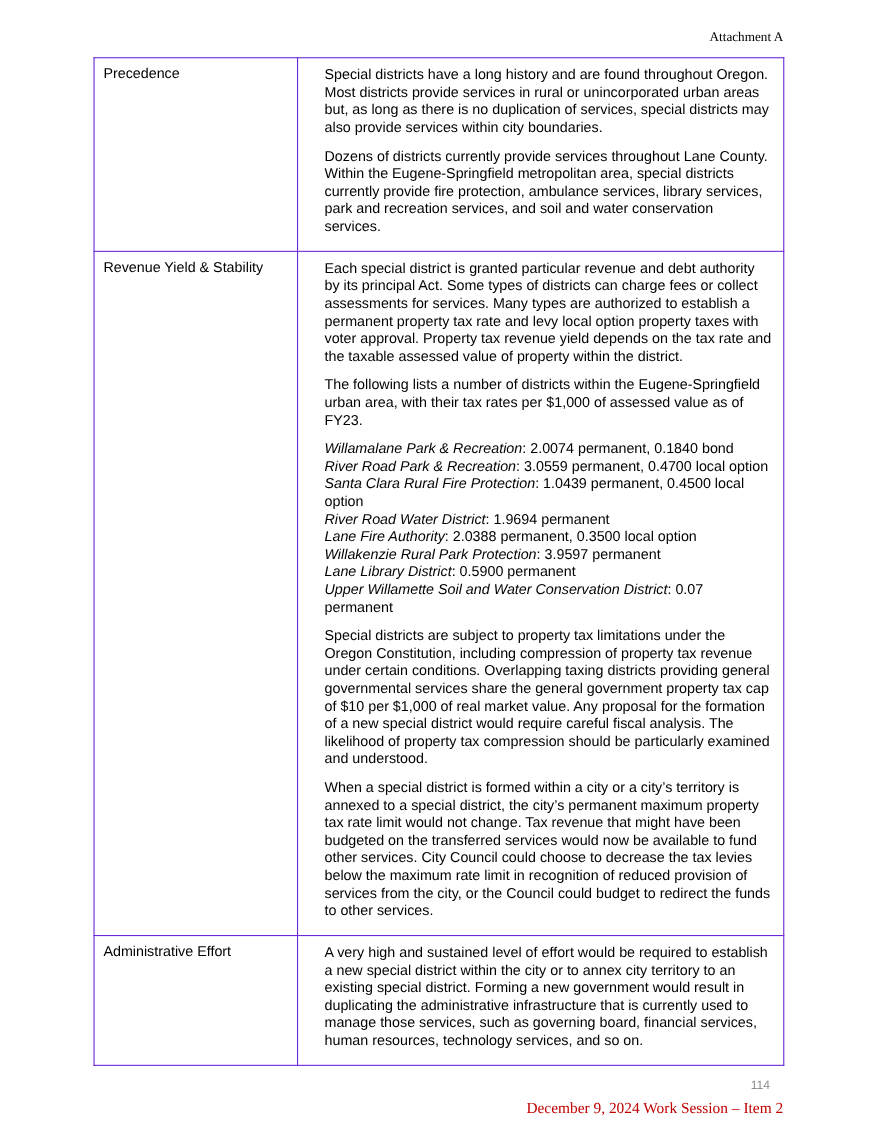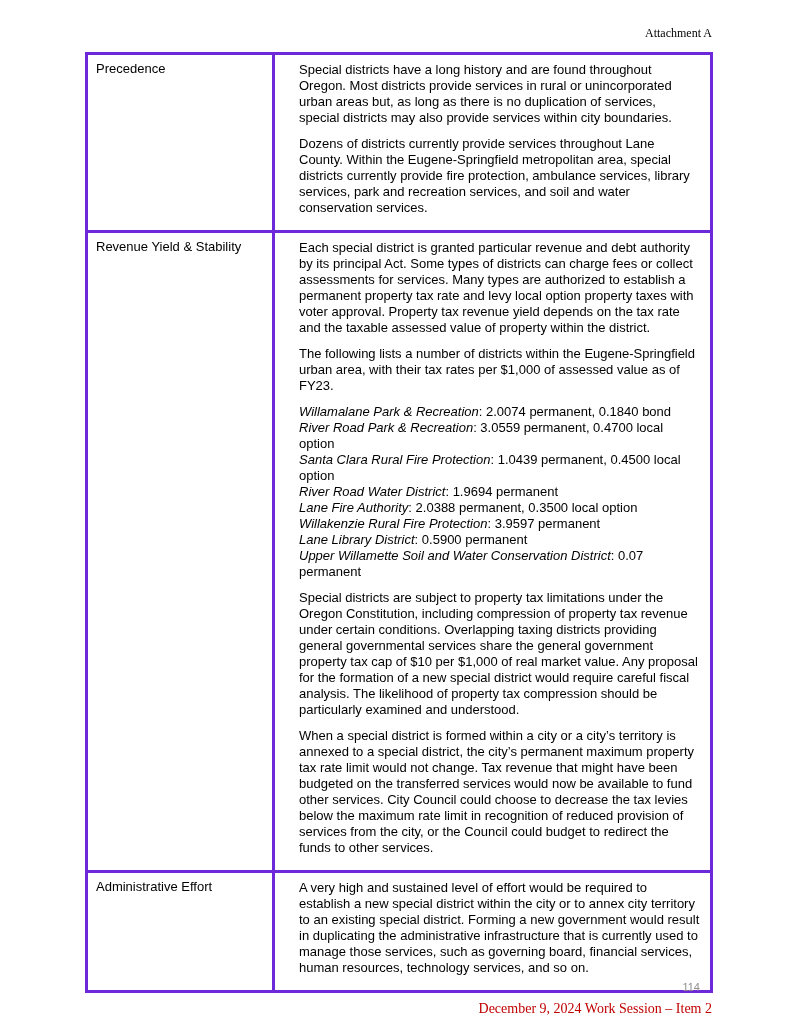--- a/index.html
+++ b/index.html
@@ -26,21 +26,21 @@
   }
   table.doc-table {
     position: absolute;
     top: 52px;
     left: 85px;
     width: 628px;
     border-collapse: collapse;
     table-layout: fixed;
   }
   table.doc-table td {
-    border: 3px solid #6d28d9;
+    border: 1px solid #6d28d9;
     vertical-align: top;
     font-size: 13px;
     line-height: 16px;
   }
   td.label-cell {
     width: 168px;
     padding: 6px 8px;
   }
   td.content-cell {
     padding: 0px 10px 4px 24px;
@@ -106,21 +106,21 @@
       <td class="content-cell">
         <p>Each special district is granted particular revenue and debt authority by its principal Act. Some types of districts can charge fees or collect assessments for services. Many types are authorized to establish a permanent property tax rate and levy local option property taxes with voter approval. Property tax revenue yield depends on the tax rate and the taxable assessed value of property within the district.</p>
         <p>The following lists a number of districts within the Eugene-Springfield urban area, with their tax rates per $1,000 of assessed value as of FY23.</p>
 
         <div class="district-list">
           <div class="district-line"><i>Willamalane Park &amp; Recreation</i><span>: 2.0074 permanent, 0.1840 bond</span></div>
           <div class="district-line"><i>River Road Park &amp; Recreation</i><span>: 3.0559 permanent, 0.4700 local option</span></div>
           <div class="district-line"><i>Santa Clara Rural Fire Protection</i><span>: 1.0439 permanent, 0.4500 local option</span></div>
           <div class="district-line"><i>River Road Water District</i><span>: 1.9694 permanent</span></div>
           <div class="district-line"><i>Lane Fire Authority</i><span>: 2.0388 permanent, 0.3500 local option</span></div>
-          <div class="district-line"><i>Willakenzie Rural Fire Protection</i><span>: 3.9597 permanent</span></div>
+          <div class="district-line"><i>Willakenzie Rural Park Protection</i><span>: 3.9597 permanent</span></div>
           <div class="district-line"><i>Lane Library District</i><span>: 0.5900 permanent</span></div>
           <div class="district-line"><i>Upper Willamette Soil and Water Conservation District</i><span>: 0.07 permanent</span></div>
         </div>
 
         <p>Special districts are subject to property tax limitations under the Oregon Constitution, including compression of property tax revenue under certain conditions. Overlapping taxing districts providing general governmental services share the general government property tax cap of $10 per $1,000 of real market value. Any proposal for the formation of a new special district would require careful fiscal analysis. The likelihood of property tax compression should be particularly examined and understood.</p>
         <p>When a special district is formed within a city or a city’s territory is annexed to a special district, the city’s permanent maximum property tax rate limit would not change. Tax revenue that might have been budgeted on the transferred services would now be available to fund other services. City Council could choose to decrease the tax levies below the maximum rate limit in recognition of reduced provision of services from the city, or the Council could budget to redirect the funds to other services.</p>
       </td>
     </tr>
 
     <tr>

